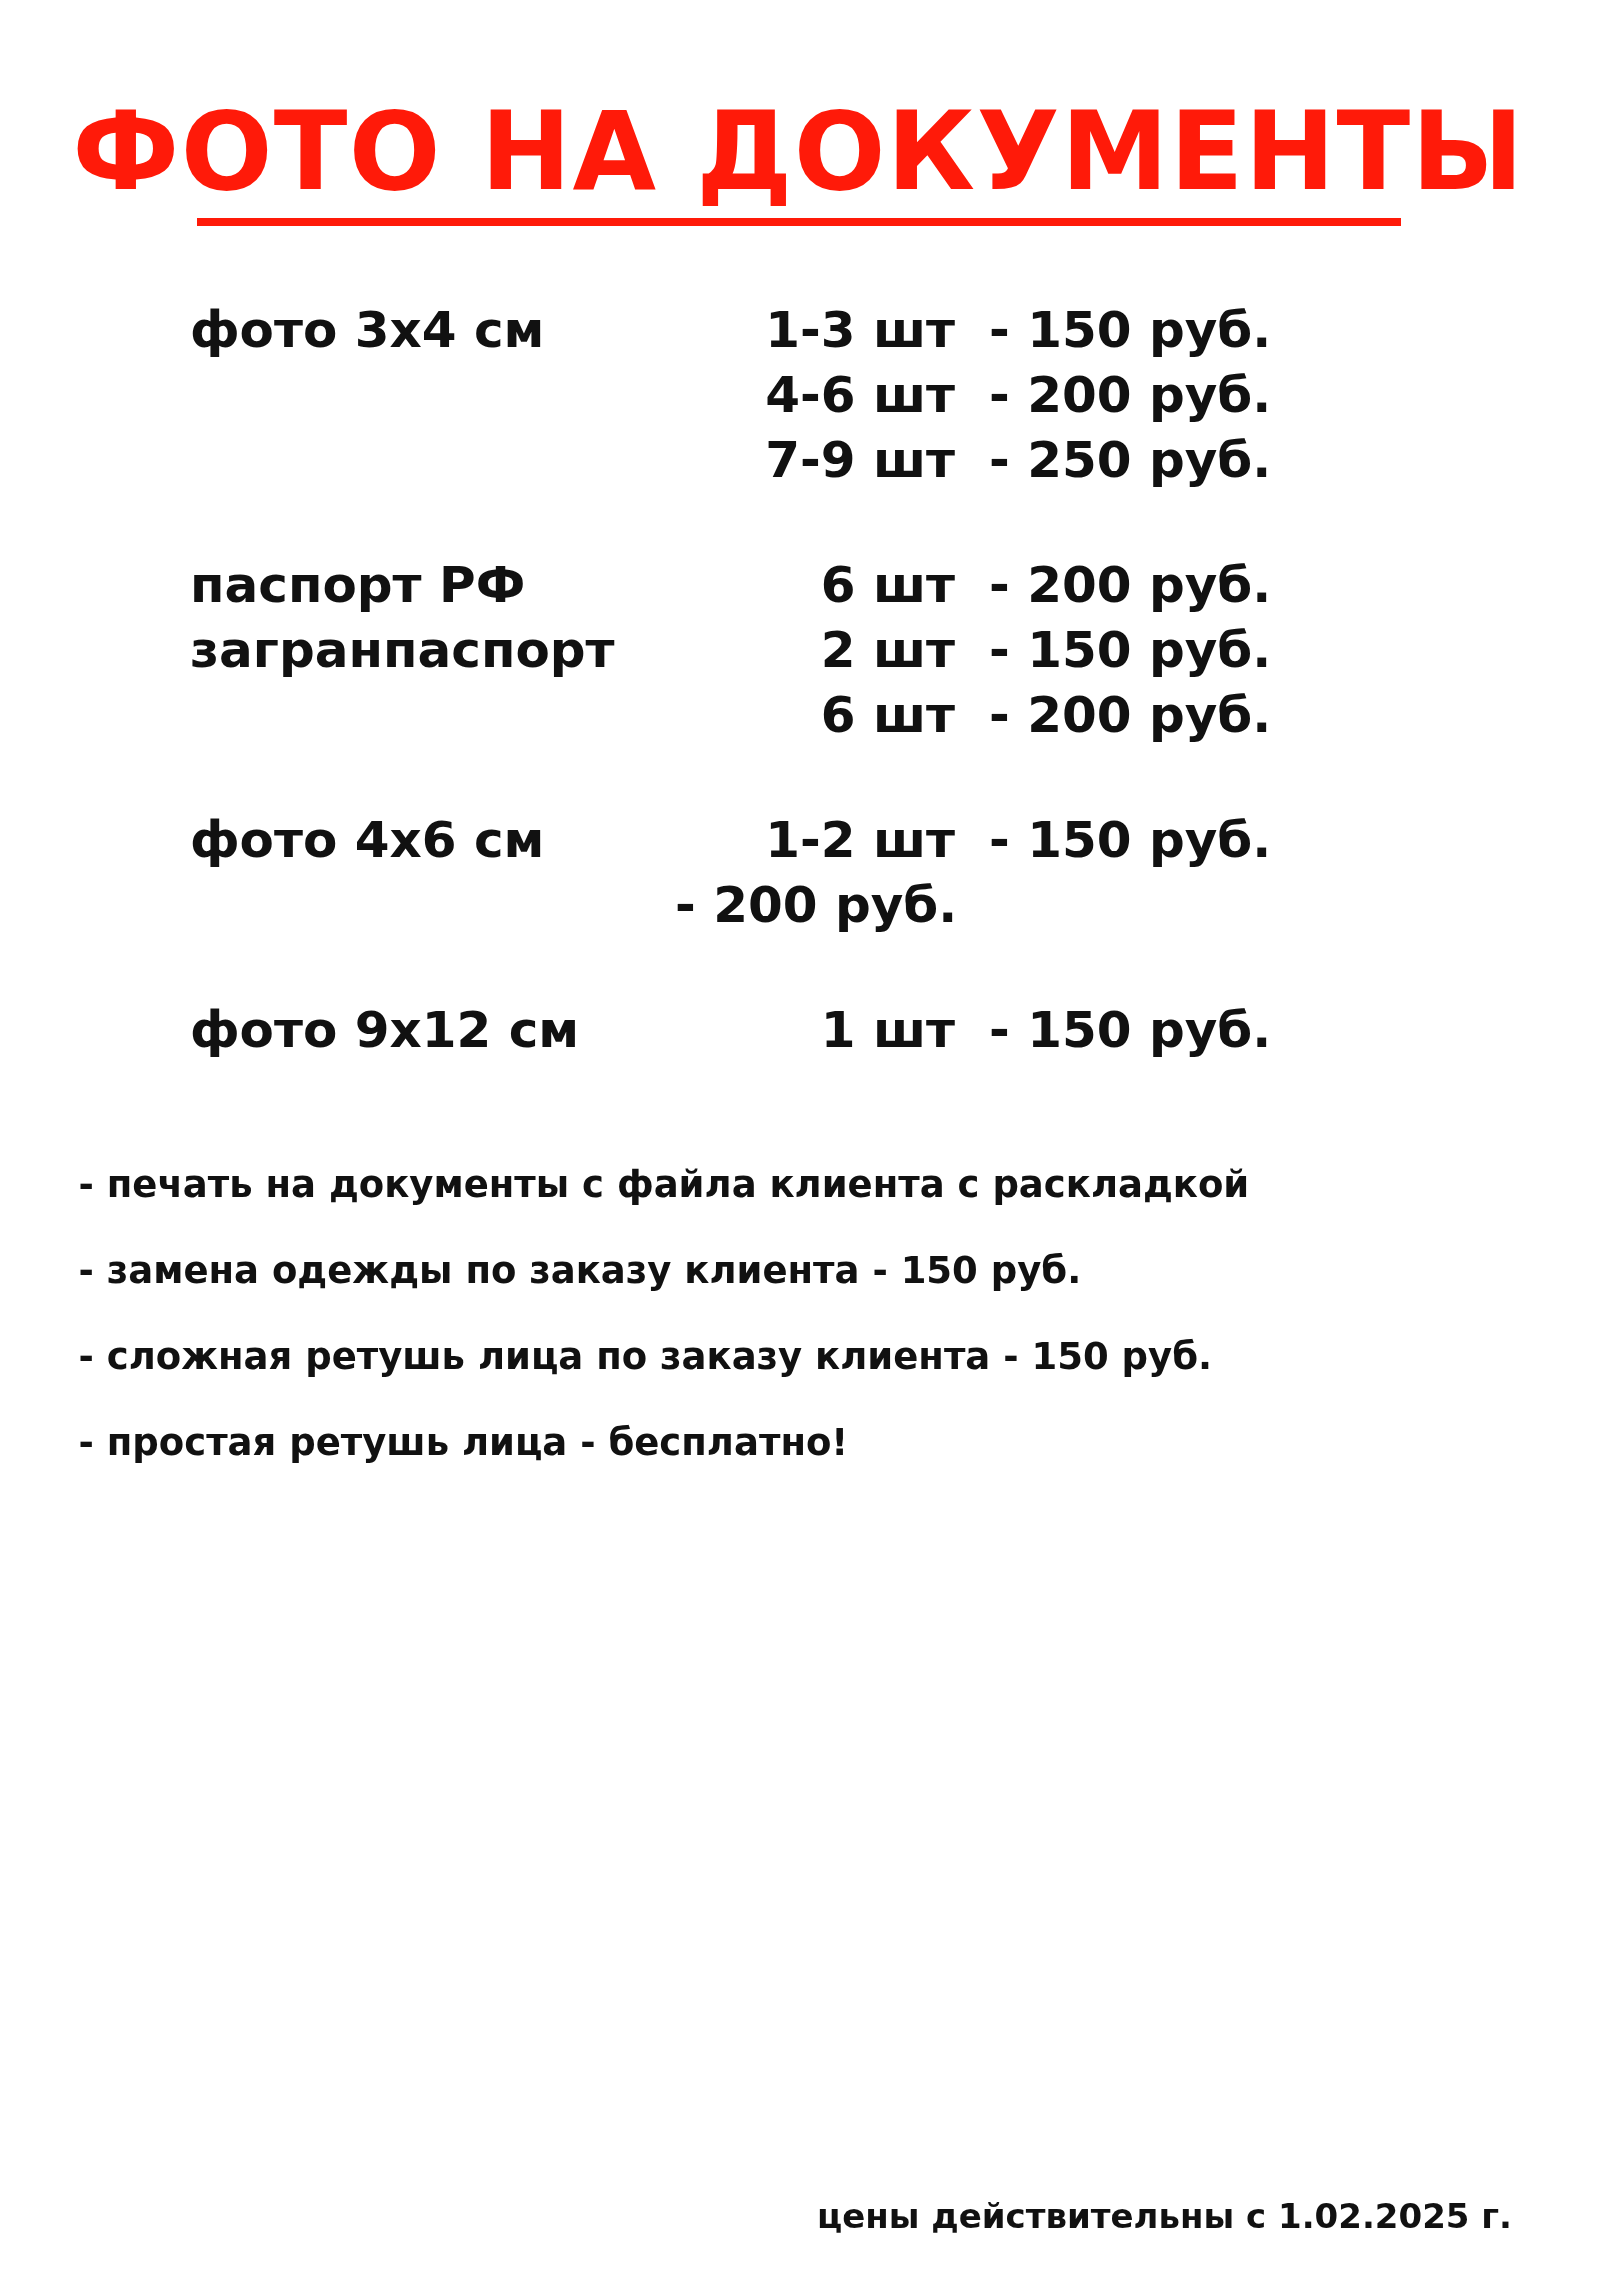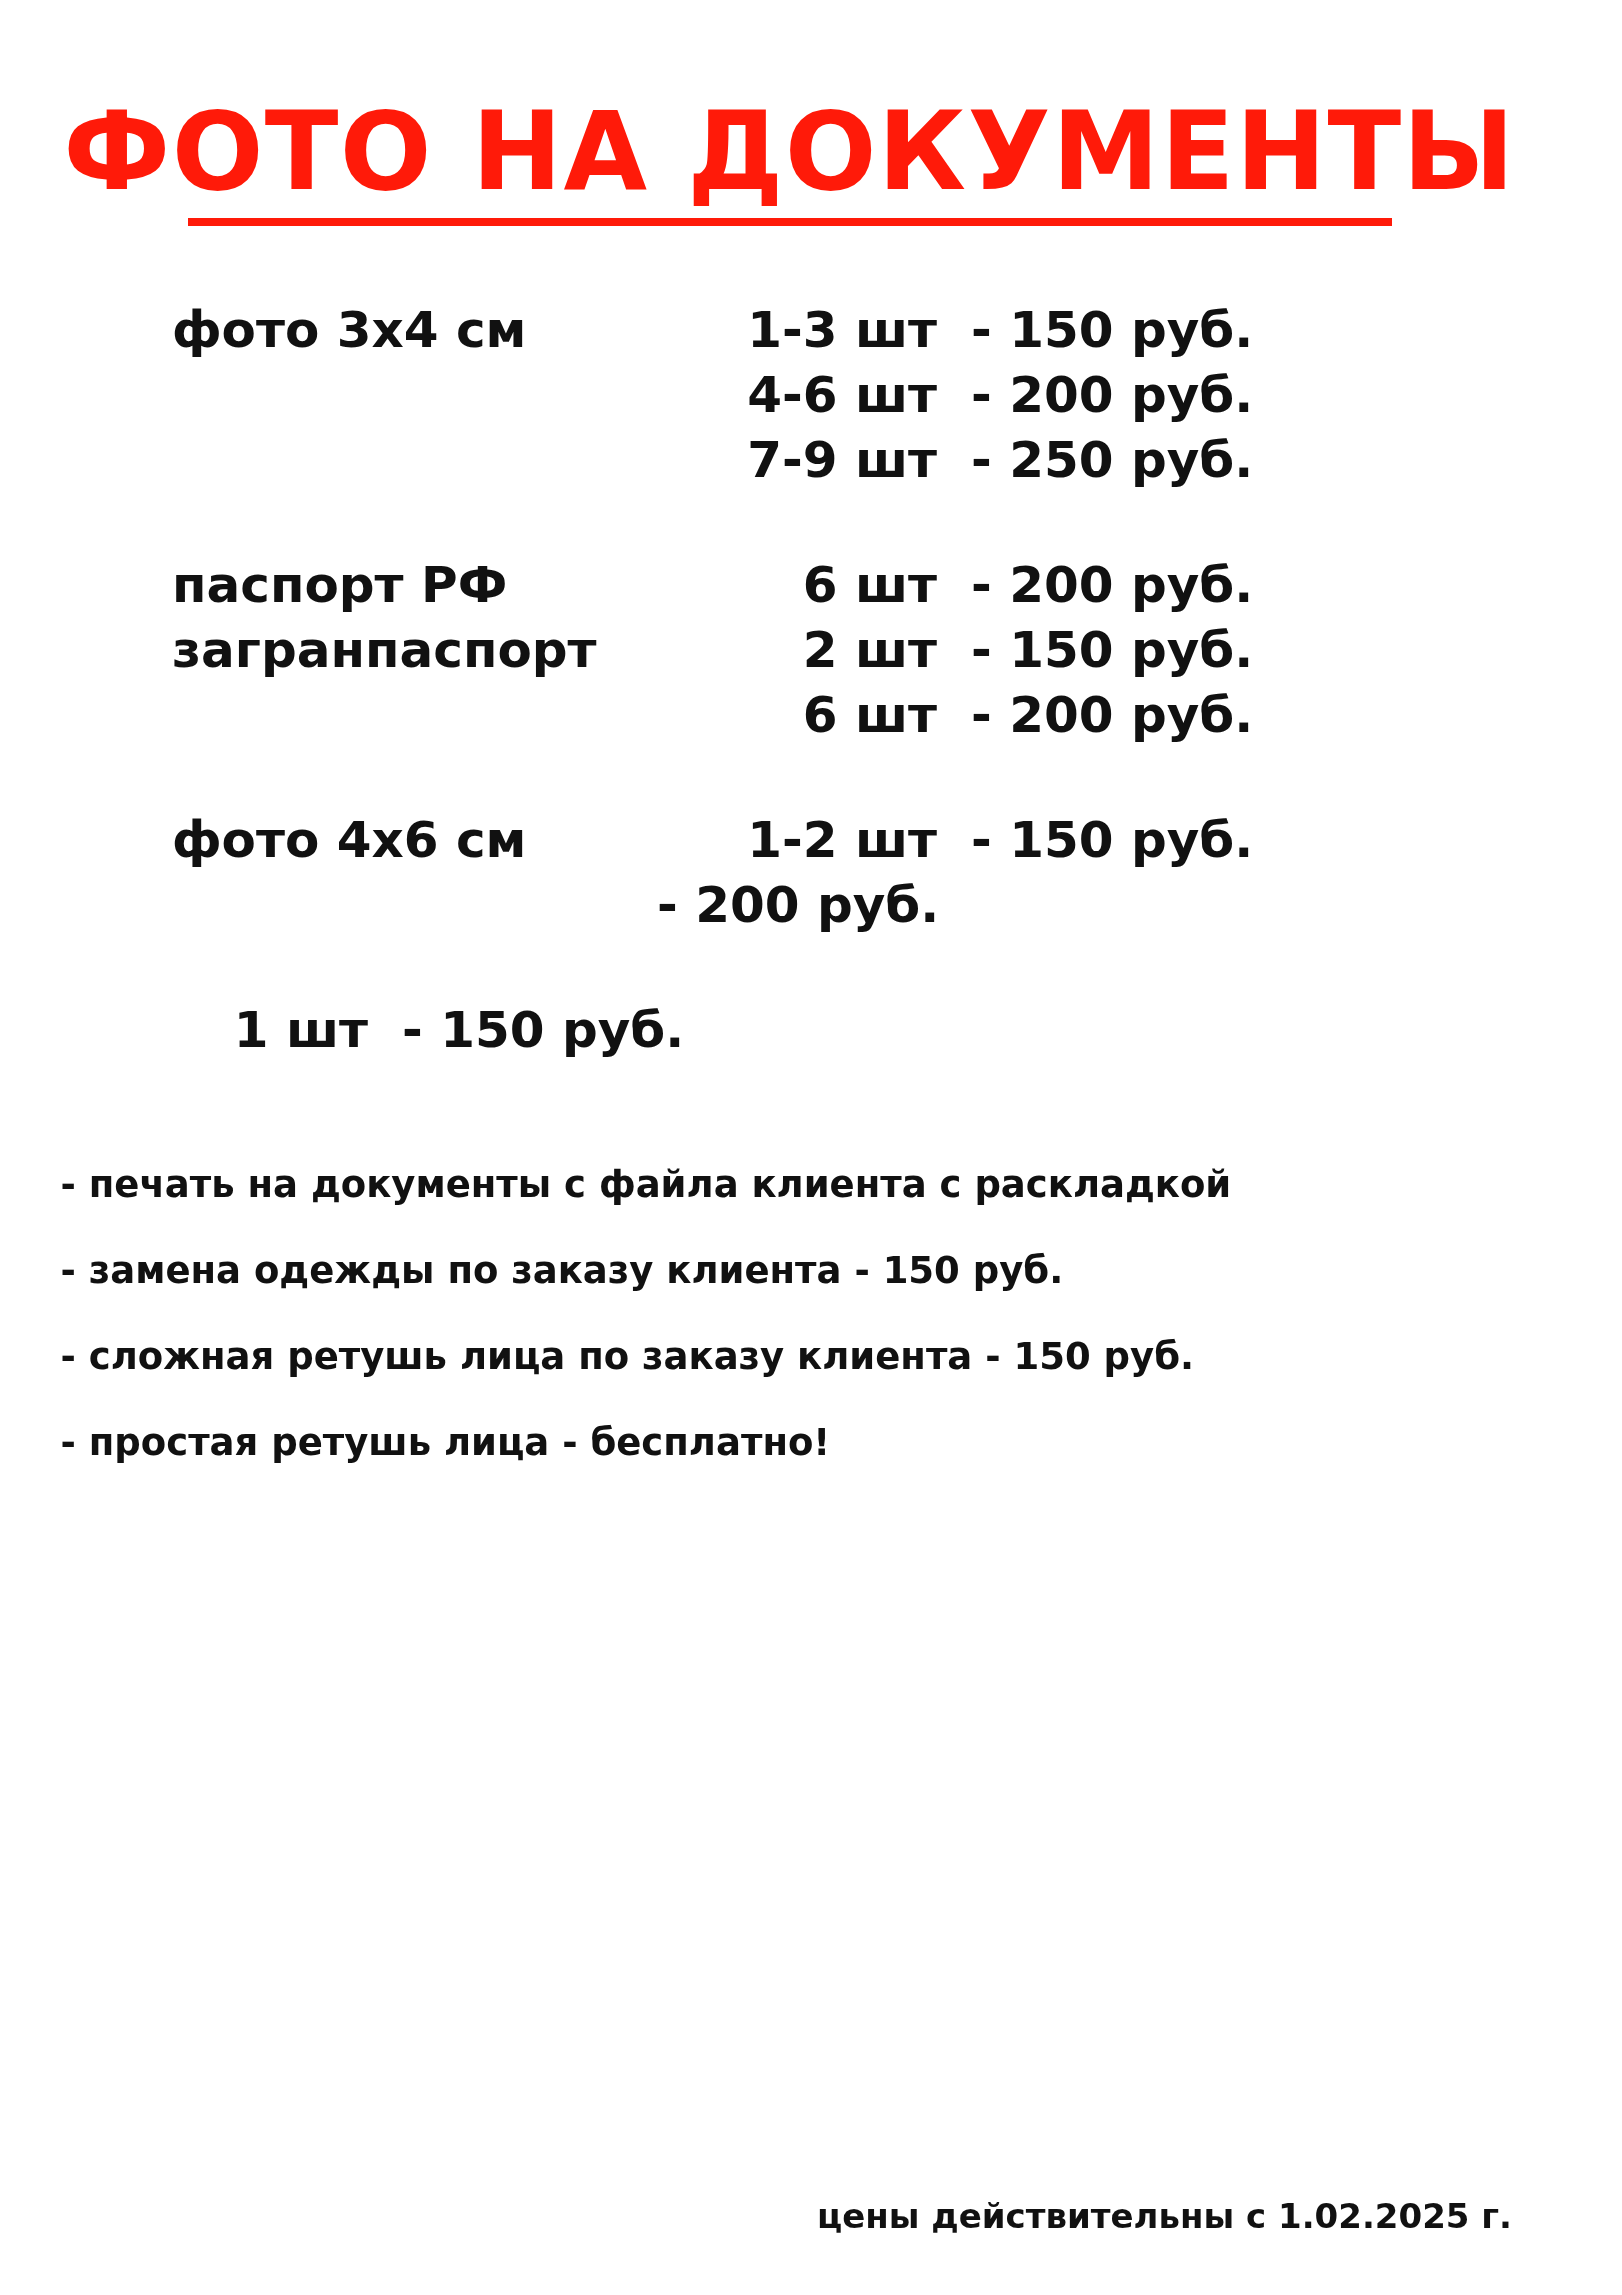--- a/index.html
+++ b/index.html
@@ -13,21 +13,21 @@
     font-family: "DejaVu Sans", "Liberation Sans", sans-serif;
     color: #111111;
     position: relative;
     overflow: hidden;
   }
 
   .page {
     width: 1623px;
     height: 2295px;
     box-sizing: border-box;
-    padding: 72px 98px 39px 54px;
+    padding: 72px 98px 39px 72px;
     display: flex;
     flex-direction: column;
   }
 
   
   .title-block {
     text-align: center;
     margin-top: 26px;
   }
   .title {
@@ -177,20 +177,21 @@
         <div class="c-price">- 150 руб.</div>
       </div>
       <div class="prow">
         <div class="c-label"></div>
         <div class="c-price">- 200 руб.</div>
       </div>
     </div>
 
     <div class="group">
       <div class="prow">
+        <div class="c-label">фото 9х12 см</div>
         <div class="c-qty">1 шт</div>
         <div class="c-price">- 150 руб.</div>
       </div>
     </div>
 
   </div>
 
   <div class="notes">
 
 

